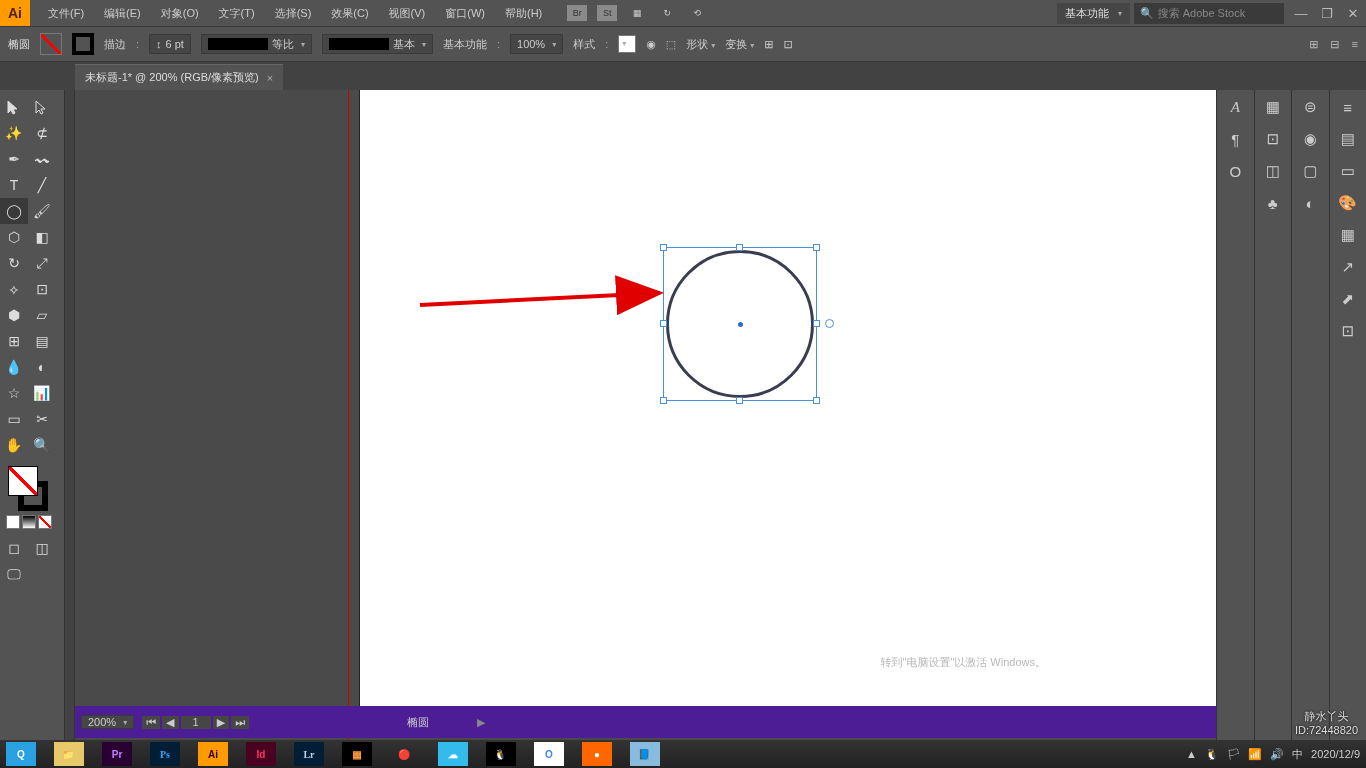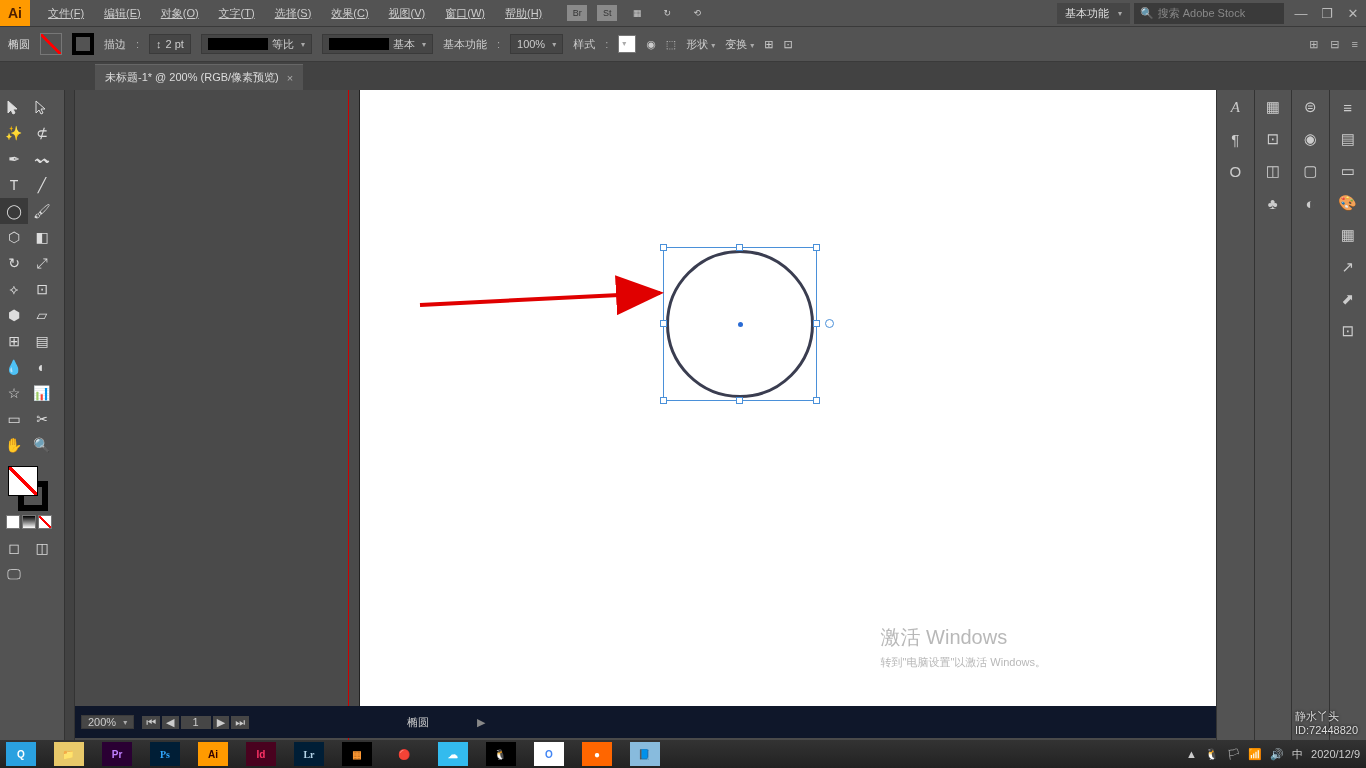--- a/index.html
+++ b/index.html
@@ -15,21 +15,21 @@
 .win-btns { display:flex; gap:0; }
 .win-btns span { width:26px; height:20px; display:flex; align-items:center; justify-content:center; color:#bbb; cursor:pointer; font-size:13px; }
 .ctrlbar { height:36px; background:#535353; display:flex; align-items:center; padding:0 8px; gap:10px; color:#ccc; border-top:1px solid #3a3a3a; border-bottom:1px solid #3a3a3a; }
 .ctrl-label { color:#ddd; }
 .swatch { width:22px; height:22px; border:1px solid #777; position:relative; }
 .swatch.nofill::after { content:""; position:absolute; inset:0; background:linear-gradient(to top right,transparent 45%,#ff0000 45%,#ff0000 55%,transparent 55%); }
 .ctrl-chip { background:#464646; padding:2px 6px; display:flex; align-items:center; gap:4px; height:20px; border:1px solid #3a3a3a; }
 .ctrl-stroke { width:60px; height:12px; background:#000; }
 .ctrlbar-right { margin-left:auto; display:flex; gap:12px; }
 .ctrlbar-right span { color:#bbb; cursor:pointer; }
-.tabrow { height:28px; background:#424242; display:flex; align-items:flex-end; padding-left:95px; }
+.tabrow { height:28px; background:#424242; display:flex; align-items:flex-end; padding-left:75px; }
 .doc-tab { background:#535353; color:#ddd; padding:5px 10px; display:flex; align-items:center; gap:8px; border-top:1px solid #666; }
 .doc-tab .close { color:#aaa; cursor:pointer; }
 .workarea { position:absolute; top:90px; left:0; right:0; bottom:28px; display:flex; }
 .toolbox { width:65px; background:#535353; border-right:1px solid #333; padding-top:4px; }
 .tool-row { display:flex; }
 .tool-cell { width:28px; height:26px; display:flex; align-items:center; justify-content:center; color:#ddd; cursor:pointer; position:relative; font-size:14px; }
 .tool-cell.active { background:#3a3a3a; }
 .tool-cell svg { width:16px; height:16px; fill:#ddd; stroke:#ddd; }
 .fillstroke { position:relative; width:45px; height:45px; margin:8px 0 4px 8px; }
 .fillstroke .fill-sw { position:absolute; top:0; left:0; width:30px; height:30px; background:#fff; border:1px solid #000; }
@@ -46,37 +46,37 @@
 .h-tl{top:-4px;left:-4px} .h-tr{top:-4px;right:-4px} .h-bl{bottom:-4px;left:-4px} .h-br{bottom:-4px;right:-4px}
 .h-t{top:-4px;left:50%;margin-left:-4px} .h-b{bottom:-4px;left:50%;margin-left:-4px}
 .h-l{left:-4px;top:50%;margin-top:-4px} .h-r{right:-4px;top:50%;margin-top:-4px}
 .center-dot{position:absolute;top:50%;left:50%;width:5px;height:5px;margin:-2px 0 0 -2px;background:#2a6bd4;border-radius:50%}
 .rot-handle{position:absolute;right:-18px;top:50%;margin-top:-5px;width:9px;height:9px;border:1px solid #4a90d9;border-radius:50%;background:#fff}
 .circle { position:absolute; border:3px solid #3a3d50; border-radius:50%; }
 .arrow { position:absolute; }
 .rightpanels { width:150px; background:#535353; display:flex; }
 .pcol { flex:1; border-left:1px solid #333; display:flex; flex-direction:column; align-items:center; padding-top:6px; gap:10px; }
 .pcol span { color:#ccc; cursor:pointer; font-size:15px; width:24px; height:22px; display:flex; align-items:center; justify-content:center; }
-.bottom-status { position:absolute; left:75px; bottom:30px; height:18px; background:#0f172a; color:#ccc; display:flex; align-items:center; gap:8px; padding:16px 6px; font-size:10px; right:150px; }
+.bottom-status { position:absolute; left:75px; bottom:30px; height:18px; background:#4c1d95; color:#ccc; display:flex; align-items:center; gap:8px; padding:16px 6px; font-size:10px; right:150px; }
 .bottom-status .nav { display:flex; gap:2px; }
 .bottom-status .nav span { background:#464646; padding:0 4px; cursor:pointer; }
 .taskbar { position:absolute; bottom:0; left:0; right:0; height:28px; background:linear-gradient(#333,#222); display:flex; align-items:center; padding:0 6px; gap:18px; }
 .taskbar .app { width:30px; height:24px; display:flex; align-items:center; justify-content:center; font-size:10px; font-weight:bold; cursor:pointer; }
 .taskbar-right { margin-left:auto; display:flex; align-items:center; gap:8px; color:#ccc; font-size:10px; }
 .watermark { position:absolute; right:170px; bottom:70px; color:#b8b8b8; pointer-events:none; }
 .watermark .t1{font-size:20px} .watermark .t2{font-size:11px;margin-top:4px}
-.wm-sign { position:absolute; right:8px; bottom:32px; color:#ddd; font-size:14px; text-align:left; text-shadow:0 0 3px #000; pointer-events:none; }
+.wm-sign { position:absolute; right:8px; bottom:32px; color:#ddd; font-size:14px; text-align:center; text-shadow:0 0 3px #000; pointer-events:none; }
 .chev::after{content:"▾";font-size:8px;margin-left:3px;color:#aaa}
 </style>
 </head>
 <body>
 
 <div class="menubar">
   <div class="ai-logo">Ai</div>
-  <div id="menu-items" style="display: flex; text-decoration: underline;">
+  <div id="menu-items" style="display: flex;">
       <div class="menu-item">文件(F)</div>
       <div class="menu-item">编辑(E)</div>
       <div class="menu-item">对象(O)</div>
       <div class="menu-item">文字(T)</div>
       <div class="menu-item">选择(S)</div>
       <div class="menu-item">效果(C)</div>
       <div class="menu-item">视图(V)</div>
       <div class="menu-item">窗口(W)</div>
       <div class="menu-item">帮助(H)</div>
     </div>
@@ -102,21 +102,21 @@
     </div>
   </div>
 </div>
 
 <div class="ctrlbar">
   <span class="ctrl-label">椭圆</span>
   <div class="swatch nofill"></div>
   <div class="swatch" style="border:4px solid #000;background:#535353"></div>
   <span>描边</span>
     <span style="color:#aaa">:</span>
-  <div class="ctrl-chip">↕ <span>2 pt</span></div>
+  <div class="ctrl-chip">↕ <span>6 pt</span></div>
   <div class="ctrl-chip chev">
       <div class="ctrl-stroke"></div>
       <span>等比</span>
     </div>
   <div class="ctrl-chip chev">
       <div class="ctrl-stroke"></div>
       <span>基本</span>
     </div>
   <span>基本功能</span>
     <span style="color:#aaa">:</span>
@@ -253,21 +253,20 @@
     <svg class="arrow" style="left:350px;top:185px" width="260" height="40">
       <defs>
           <marker id="ah" markerWidth="12" markerHeight="10" refX="11" refY="5" orient="auto">
             <path d="M0,0 L12,5 L0,10 Z" fill="#e00000"></path>
           </marker>
         </defs>
       <line x1="5" y1="30" x2="245" y2="18" stroke="#e00000" stroke-width="4" marker-end="url(#ah)"></line>
     </svg>
 
     <div class="watermark">
-      <div class="t1">激活 Windows</div>
       <div class="t2">转到"电脑设置"以激活 Windows。</div>
     </div>
   </div>
 
   <div class="rightpanels">
     <div class="pcol">
       <span style="font-style:italic;font-family:serif">A</span>
       <span>¶</span>
       <span>O</span>
     </div>

